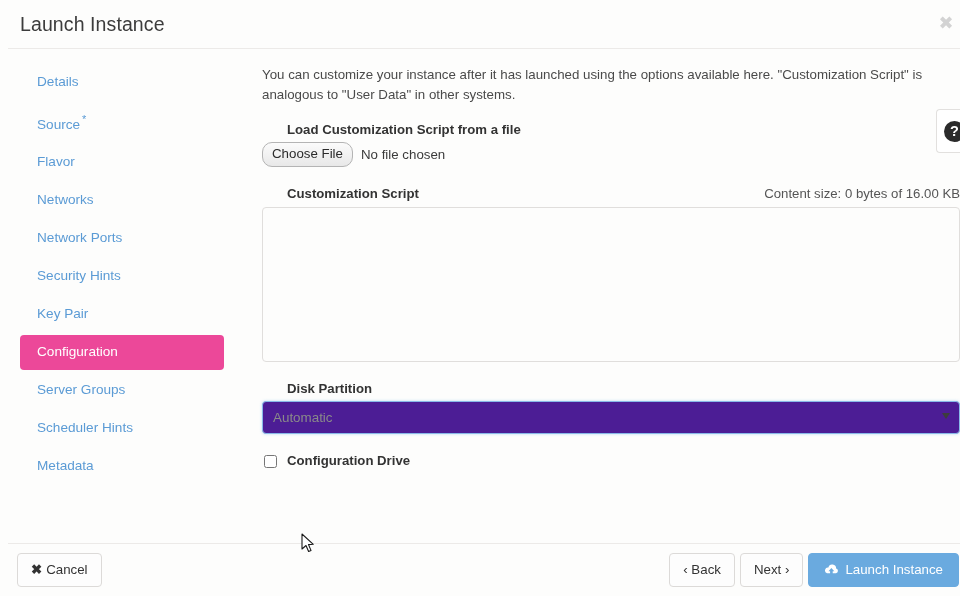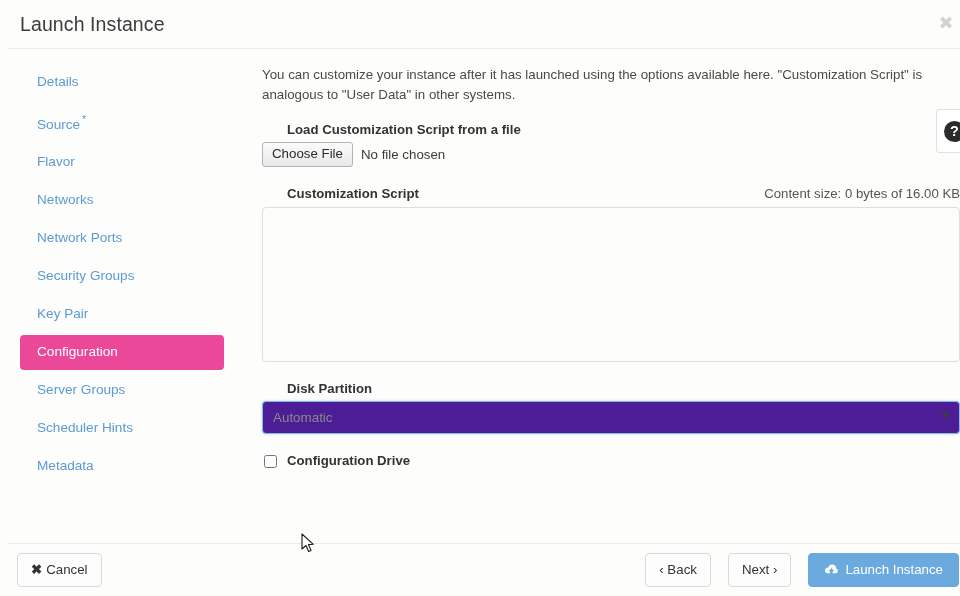--- a/index.html
+++ b/index.html
@@ -137,21 +137,21 @@
     display: block;
     padding-left: 25px;
   }
   .file-row { margin-bottom: 19px; display: flex; align-items: center; }
   .choose-file-btn {
     font-family: "Liberation Sans", sans-serif;
     font-size: 13.3px;
     color: #2b2b2b;
     background: linear-gradient(#fbfbfb, #e8e8e8);
     border: 1px solid #b4b4b4;
-    border-radius: 3px;
+    border-radius: 10px;
     padding: 3px 9px 4px 9px;
     cursor: pointer;
     line-height: 1.2;
   }
   .file-name {
     font-size: 13.3px;
     color: #3b3b3b;
     margin-left: 8px;
   }
 
@@ -254,21 +254,21 @@
   }
   .btn-primary {
     background: #6aaadf;
     border: 1px solid #6aaadf;
     color: #ffffff;
     padding: 8px 15px;
   }
   .footer-right {
     margin-left: auto;
     display: flex;
-    gap: 17px;
+    gap: 5px;
     align-items: center;
   }
   .x-glyph { font-weight: bold; margin-right: 4px; }
   .cloud-icon { margin-right: 6px; vertical-align: -2px; }
 
   
   .cursor {
     position: absolute;
     left: 293px; top: 533px;
     pointer-events: none;
@@ -297,21 +297,21 @@
       <a class="nav-item">
         <span>Flavor</span>
       </a>
       <a class="nav-item">
         <span>Networks</span>
       </a>
       <a class="nav-item">
         <span>Network Ports</span>
       </a>
       <a class="nav-item">
-        <span>Security Groups</span>
+        <span>Security Hints</span>
       </a>
       <a class="nav-item">
         <span>Key Pair</span>
       </a>
       <a class="nav-item active">
         <span>Configuration</span>
       </a>
       <a class="nav-item">
         <span>Server Groups</span>
       </a>

